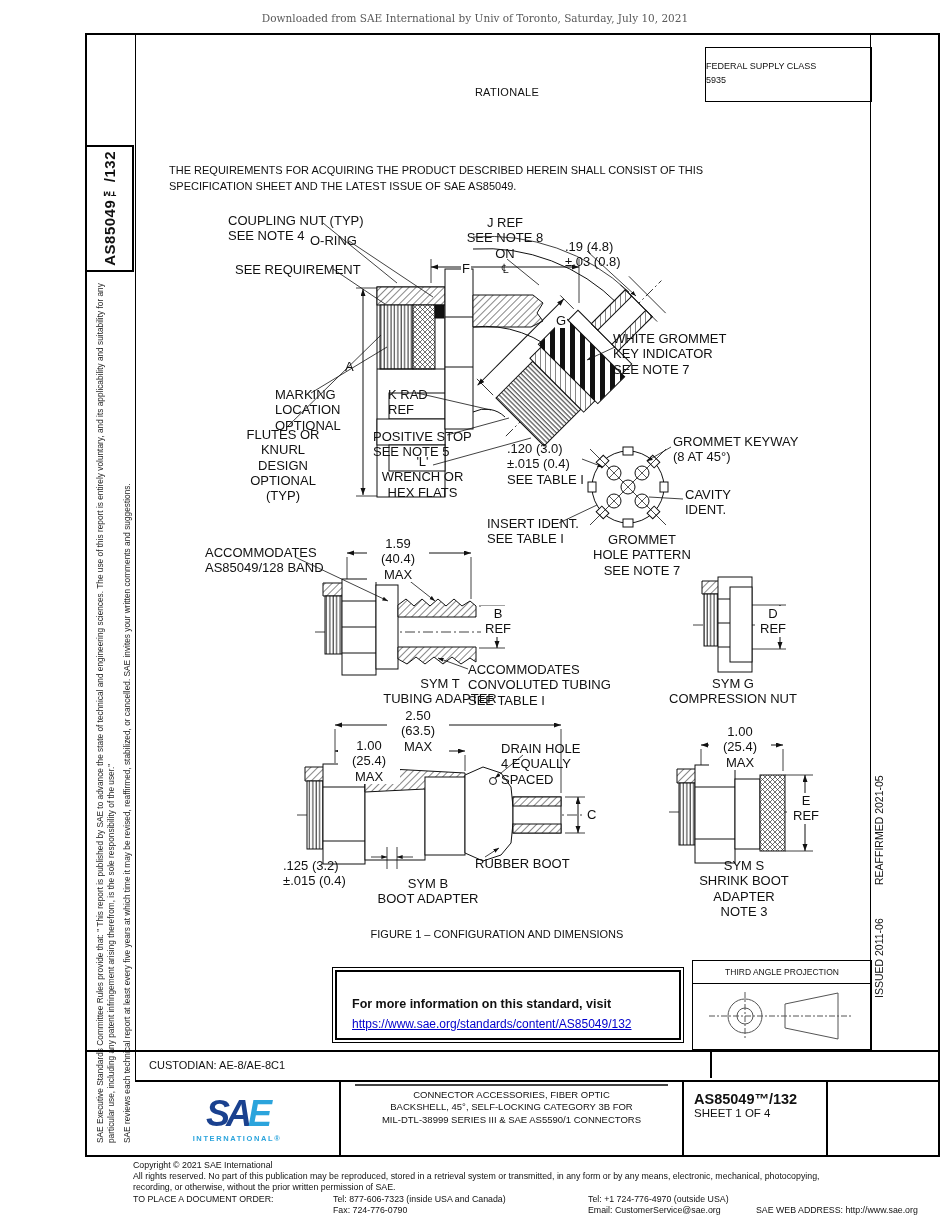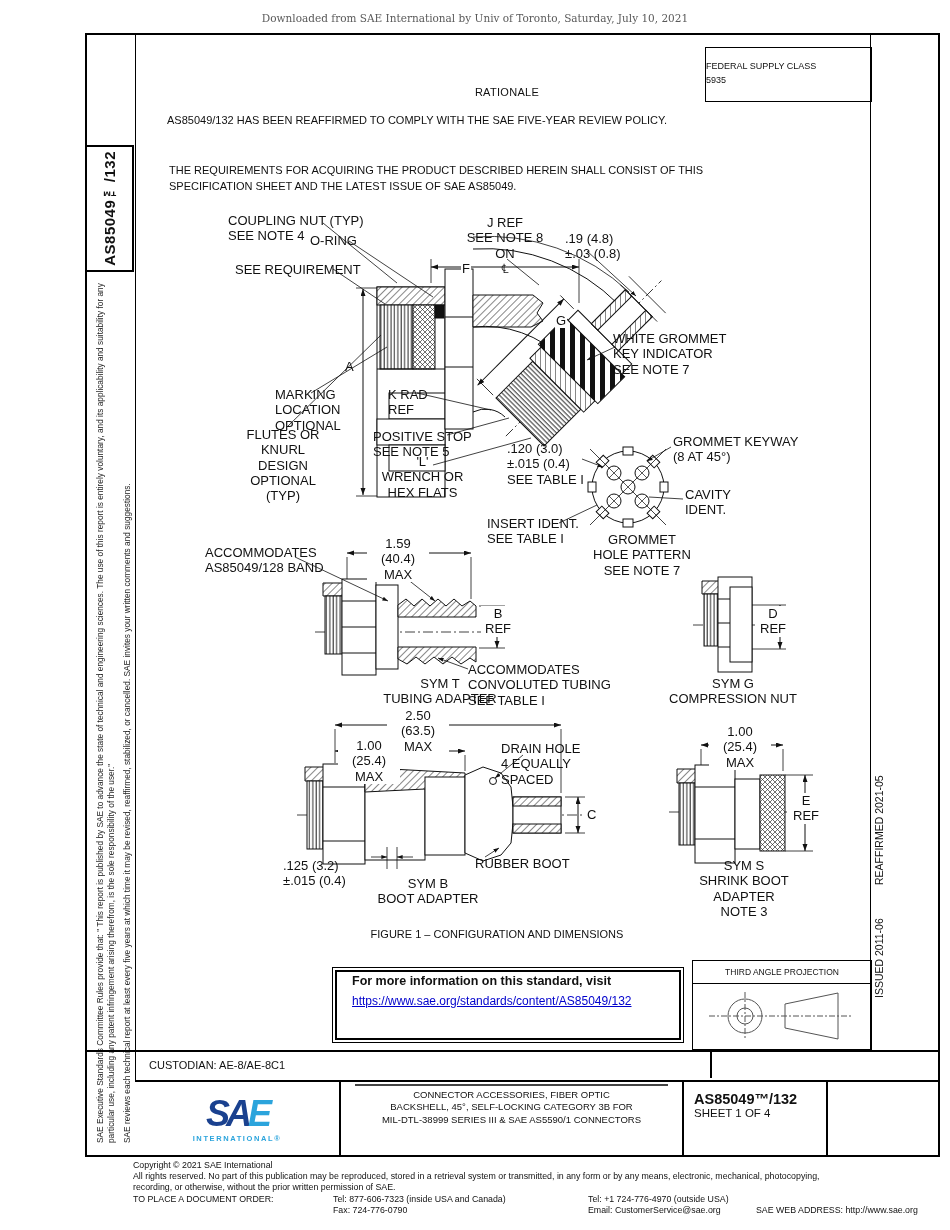--- a/index.html
+++ b/index.html
@@ -20,21 +20,21 @@
   
   #drawing{position:absolute;left:48px;top:172px;width:737px;height:700px}
   #drawing svg{position:absolute;left:0;top:0}
   .cad{position:absolute;font-family:Liberation Sans, sans-serif;font-size:13px;line-height:1.18;white-space:pre-line;color:#111}
   .c{text-align:center}
   .bg{background:#fff;padding:0 1px}
   
   #fig-caption{position:absolute;left:100px;top:893px;width:620px;text-align:center;font-size:11px}
   
   #info-box{position:absolute;left:245px;top:932px;width:352px;height:76px;border:1px solid #000;padding:2px;box-sizing:border-box}
-  #info-box .inner{border:2.5px solid #000;width:100%;height:100%;box-sizing:border-box;padding:2px 0 0 15px}
+  #info-box .inner{border:2.5px solid #000;width:100%;height:100%;box-sizing:border-box;padding:25px 0 0 15px}
   #info-title{font-weight:bold;font-size:12.5px}
   #info-link{font-size:12px;color:#0000cc;text-decoration:underline;display:inline-block;margin-top:6px}
   
   #proj-box{position:absolute;left:605px;top:925px;width:180px;height:90px;border:1.5px solid #000;box-sizing:border-box}
   #proj-box .hd{border-bottom:1.5px solid #000;height:22px;line-height:22px;text-align:center;font-size:8.5px}
   
   #rule-custodian{position:absolute;left:0;top:1015px;width:851px;border-top:2px solid #000}
   #custodian{position:absolute;left:48px;top:1015px;width:577px;height:28px;border-right:2px solid #000;font-size:11px;line-height:30px;padding-left:14px;box-sizing:border-box}
   
   #titleblock{position:absolute;left:48px;top:1045px;width:803px;height:75px;border-top:2.5px solid #000;display:flex}
@@ -76,21 +76,20 @@
       <p>SAE Executive Standards Committee Rules provide that: " This report is published by SAE to advance the state of technical and engineering sciences. The use of this report is entirely voluntary, and its applicability and suitability for any particular use, including any patent infringement arising therefrom, is the sole responsibility of the user."</p>
       <p>SAE reviews each technical report at least every five years at which time it may be revised, reaffirmed, stabilized, or cancelled. SAE invites your written comments and suggestions.</p>
     </div>
 
     <div id="fsc-box">
       <div>FEDERAL SUPPLY CLASS</div>
       <div>5935</div>
     </div>
 
     <div id="rationale-h">RATIONALE</div>
-    <div class="para" style="left:80px;top:78px;width:660px">AS85049/132 HAS BEEN REAFFIRMED TO COMPLY WITH THE SAE FIVE-YEAR REVIEW POLICY.</div>
     <div class="para" style="left:82px;top:128px;width:660px">THE REQUIREMENTS FOR ACQUIRING THE PRODUCT DESCRIBED HEREIN SHALL CONSIST OF THIS
 SPECIFICATION SHEET AND THE LATEST ISSUE OF SAE AS85049.</div>
 
     <div id="drawing">
       <svg width="737" height="700" viewBox="0 0 737 700">
         <defs>
           <marker id="ar" markerWidth="8" markerHeight="6" refX="7" refY="2.5" orient="auto-start-reverse">
             <path d="M0,0L7,2.5L0,5Z" fill="#111"></path>
           </marker>
           <pattern id="h1" width="5" height="5" patternUnits="userSpaceOnUse" patternTransform="rotate(45)">
@@ -313,21 +312,21 @@
       </svg>
 
       <div class="cad" style="left:93px;top:6px">COUPLING NUT (TYP)
 SEE NOTE 4</div>
       <div class="cad" style="left:175px;top:26px">O-RING</div>
       <div class="cad" style="left:100px;top:55px">SEE REQUIREMENT</div>
       <div class="cad c" style="left:330px;top:8px;width:80px">J REF
 SEE NOTE 8
 ON
 ℄</div>
-      <div class="cad" style="left:430px;top:24px">.19 (4.8)
+      <div class="cad" style="left:430px;top:32px">.19 (4.8)
 ±.03 (0.8)</div>
       <div class="cad bg" style="left:326px;top:54px">F</div>
       <div class="cad" style="left:210px;top:152px">A</div>
       <div class="cad bg" style="left:420px;top:106px">G</div>
       <div class="cad" style="left:478px;top:124px">WHITE GROMMET
 KEY INDICATOR
 SEE NOTE 7</div>
       <div class="cad" style="left:140px;top:180px">MARKING
 LOCATION
 OPTIONAL</div>

